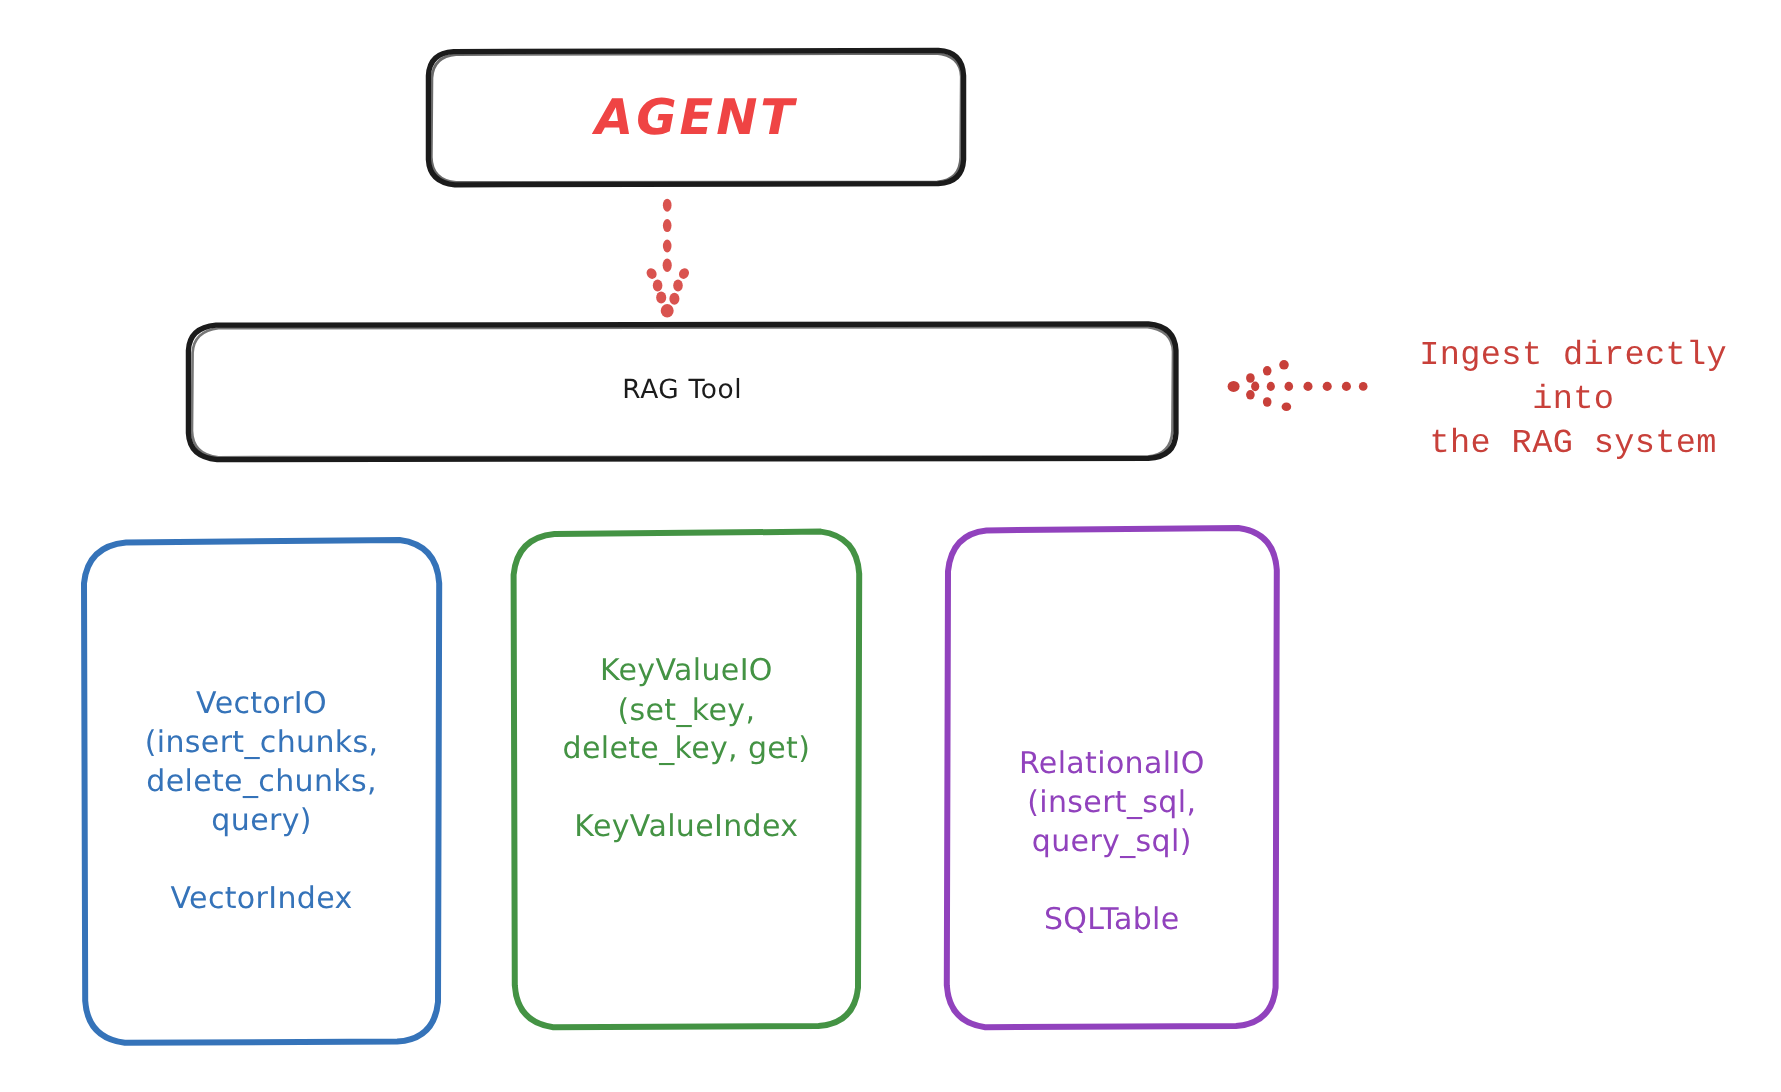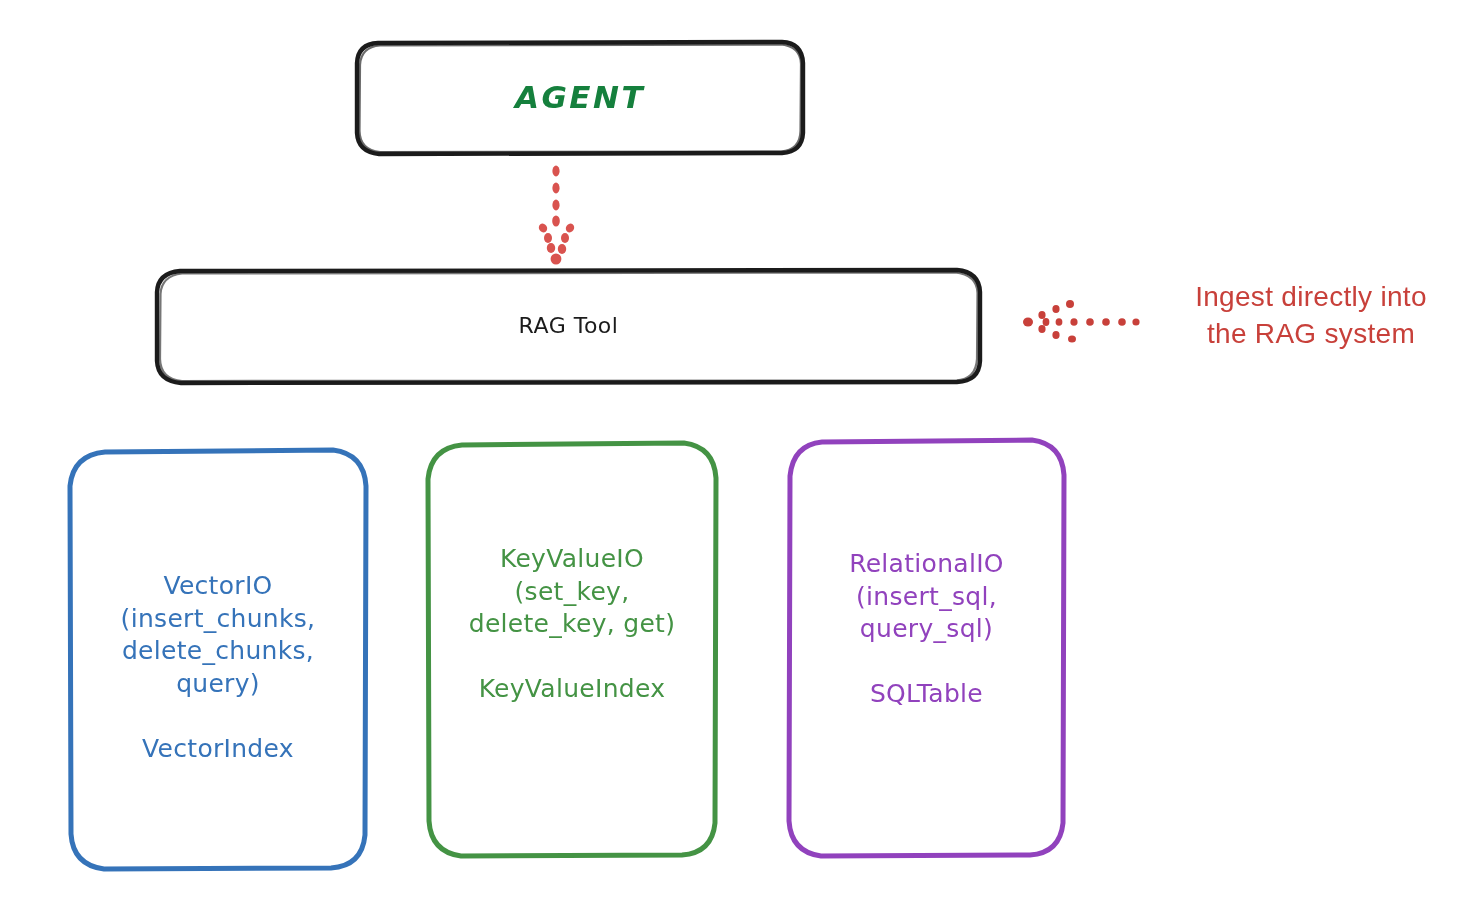--- a/index.html
+++ b/index.html
@@ -39,23 +39,23 @@
   #agent-box {
     left: 357px;
     top: 42px;
     width: 446px;
     height: 112px;
   }
   #agent-box .node-label {
     font-family: "DejaVu Sans", sans-serif;
     font-style: italic;
     font-weight: 700;
-    font-size: 31px;
+    font-size: 41px;
     letter-spacing: 2.5px;
-    color: #15803d;
+    color: #ef4444;
   }
 
   
   #rag-tool-box {
     left: 157px;
     top: 270px;
     width: 823px;
     height: 113px;
   }
   #rag-tool-box .node-label {
@@ -93,35 +93,35 @@
   }
   #keyvalueio-box .node-label {
     color: #449344;
     margin-top: 100px;
   }
   #relationalio-box {
     left: 789px;
     top: 440px;
     width: 275px;
     height: 415px;
-    align-items: flex-start;
+    align-items: center;
   }
   #relationalio-box .node-label {
     color: #9142bd;
     margin-top: 108px;
   }
 
   
   #ingest-note {
     position: absolute;
     left: 1146px;
     top: 278px;
     width: 330px;
     text-align: center;
-    font-family: Liberation Sans, sans-serif;
+    font-family: Liberation Mono, monospace;
     font-size: 28px;
     line-height: 1.33;
     color: #c8403a;
     white-space: pre-line;
     letter-spacing: 0.3px;
   }
 </style>
 </head>
 <body>
 

